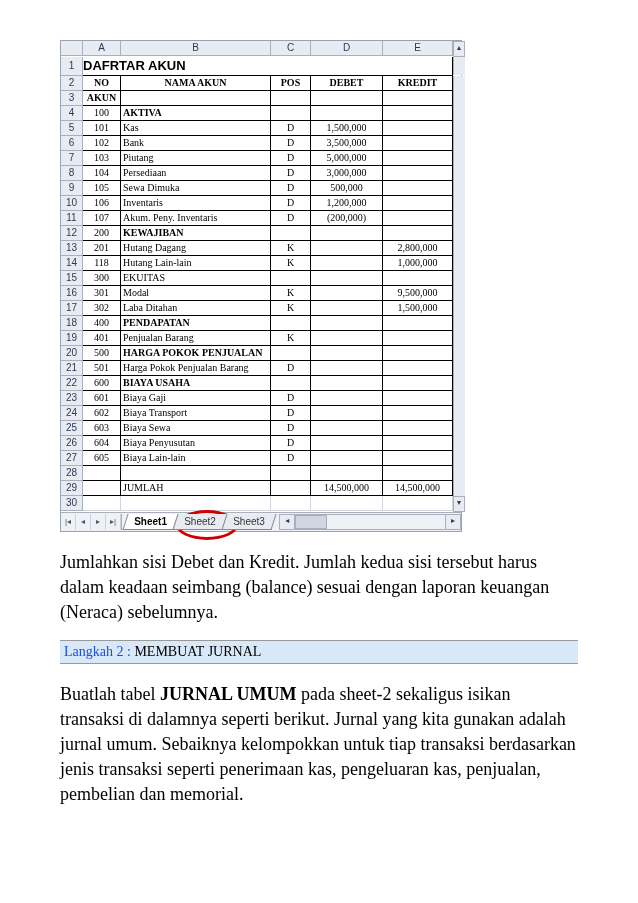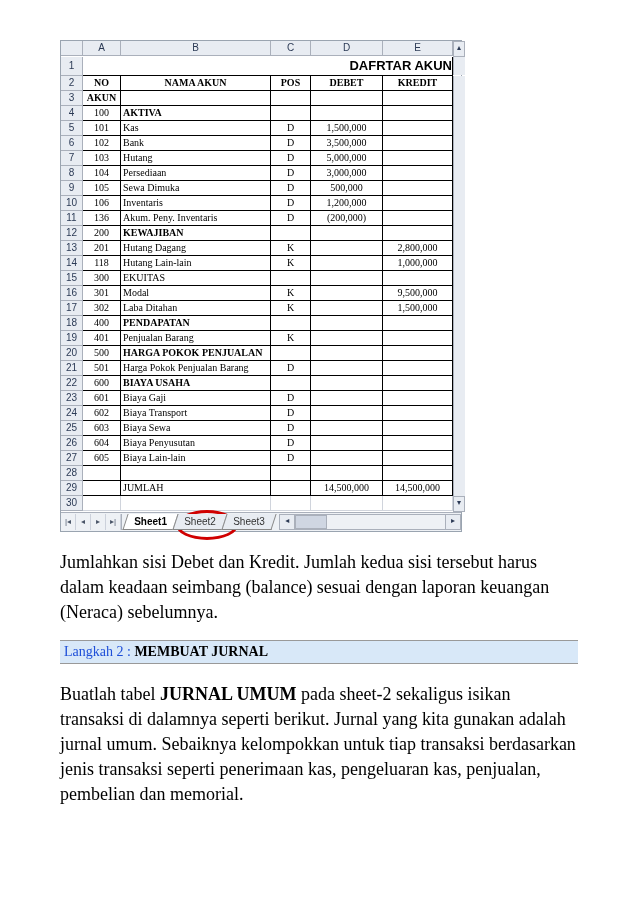--- a/index.html
+++ b/index.html
@@ -58,21 +58,21 @@
     font-size: 10px;
     font-family: "Times New Roman", serif;
   }
   .cell.center { text-align: center; }
   .cell.right { text-align: center; }
   .cell.bold { font-weight: bold; }
   .title-cell {
     grid-column: 2 / 7;
     border-right: 1px solid #000;
     border-bottom: 1px solid #000;
-    text-align: right;
+    text-align: left;
     font-weight: bold;
     font-size: 13px;
     font-family: Arial, sans-serif;
     height: 18px;
     line-height: 18px;
   }
   .scroll-gutter {
     background: #e8ecf2;
     border-left: 1px solid #aab0bb;
   }
@@ -168,21 +168,21 @@
   .step-heading {
     background: #d8e8f8;
     border-top: 1px solid #999;
     border-bottom: 1px solid #999;
     padding: 3px 4px;
     margin: 14px 0;
     font-family: "Times New Roman", serif;
     font-size: 14px;
   }
   .step-heading .lbl { color: #1d4ed8; font-weight: normal; }
-  .step-heading .title { font-weight: bold; }
+  .step-heading .title { font-weight: normal; }
 </style>
 </head>
 <body>
 
 <div class="excel-widget">
   <div class="grid" id="grid">
       <div class="hdr"></div>
       <div class="hdr">A</div>
       <div class="hdr">B</div>
       <div class="hdr">C</div>
@@ -222,21 +222,21 @@
       <div class="scroll-gutter"></div>
       <div class="rh">6</div>
       <div class="cell center">102</div>
       <div class="cell">Bank</div>
       <div class="cell center">D</div>
       <div class="cell right">3,500,000</div>
       <div class="cell right"></div>
       <div class="scroll-gutter"></div>
       <div class="rh">7</div>
       <div class="cell center">103</div>
-      <div class="cell">Hutang</div>
+      <div class="cell">Piutang</div>
       <div class="cell center">D</div>
       <div class="cell right">5,000,000</div>
       <div class="cell right"></div>
       <div class="scroll-gutter"></div>
       <div class="rh">8</div>
       <div class="cell center">104</div>
       <div class="cell">Persediaan</div>
       <div class="cell center">D</div>
       <div class="cell right">3,000,000</div>
       <div class="cell right"></div>
@@ -249,21 +249,21 @@
       <div class="cell right"></div>
       <div class="scroll-gutter"></div>
       <div class="rh">10</div>
       <div class="cell center">106</div>
       <div class="cell">Inventaris</div>
       <div class="cell center">D</div>
       <div class="cell right">1,200,000</div>
       <div class="cell right"></div>
       <div class="scroll-gutter"></div>
       <div class="rh">11</div>
-      <div class="cell center">136</div>
+      <div class="cell center">107</div>
       <div class="cell">Akum. Peny. Inventaris</div>
       <div class="cell center">D</div>
       <div class="cell right">(200,000)</div>
       <div class="cell right"></div>
       <div class="scroll-gutter"></div>
       <div class="rh">12</div>
       <div class="cell center">200</div>
       <div class="cell bold">KEWAJIBAN</div>
       <div class="cell center"></div>
       <div class="cell right"></div>

